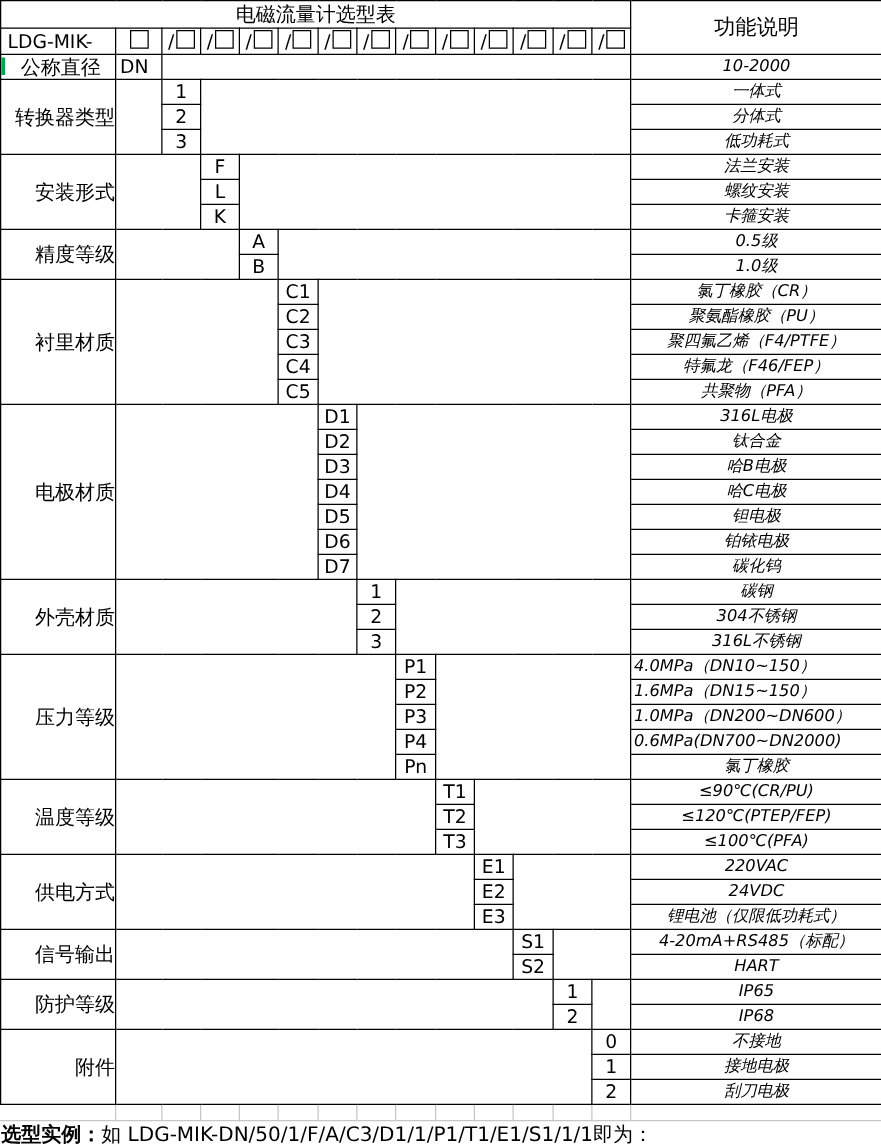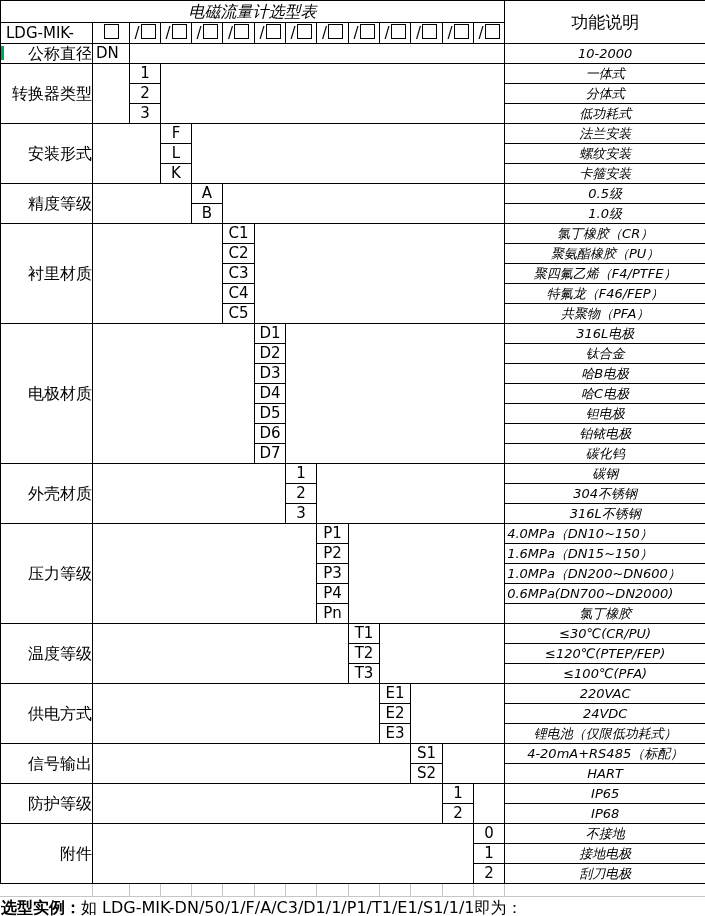--- a/index.html
+++ b/index.html
@@ -3,24 +3,24 @@
 <meta charset="utf-8">
 <style>
   html,body{margin:0;padding:0;background:#fff;color:#000;}
   body{width:705px;font-family:"DejaVu Sans","Liberation Sans",sans-serif;}
   .sheet{position:relative;width:705px;}
   table{border-collapse:collapse;table-layout:fixed;width:705px;}
   td,th{border:1px solid #000;padding:0;margin:0;font-weight:normal;font-size:15px;
         text-align:center;height:19px;line-height:19px;white-space:nowrap;overflow:hidden;}
   tr.title-row td, tr.title-row th{height:21px;line-height:21px;}
   tr.model-row td{height:20px;line-height:20px;margin-top:35px;}
-  .title-cell{font-size:16px;font-style:italic;}
+  .title-cell{font-size:16px;}
   .fn-head{font-size:17px;}
   .cat{font-size:16px;text-align:right;}
-  .cat-first{text-align:right;padding-left:4px;position:relative;}
+  .cat-first{text-align:center;padding-left:4px;position:relative;}
   .code-left{text-align:left;padding-left:3px;}
   .desc{font-size:13px;font-style:italic;}
   .desc.left{text-align:left;padding-left:2px;}
   .prefix-cell{text-align:left;padding-left:5px;font-size:15px;}
   .box{display:inline-block;width:13px;height:13px;border:1px solid #000;
        vertical-align:-1px;}
   .slash{display:inline-block;margin-right:1px;}
   .green-flag{position:absolute;left:0;top:2px;width:3px;height:14px;background:#00a650;}
   
   table.gridstrip td{border:none;border-right:1px solid #c6c6c6;border-bottom:1px solid #c6c6c6;
@@ -212,21 +212,21 @@
         </tr>
         <tr>
           <td>Pn</td>
           <td class="desc">氯丁橡胶</td>
         </tr>
         <tr>
           <td rowspan="3" class="cat">温度等级</td>
           <td colspan="8" rowspan="3"></td>
           <td>T1</td>
           <td colspan="4" rowspan="3"></td>
-          <td class="desc">≤30℃(CR/PU)</td>
+          <td class="desc">≤90℃(CR/PU)</td>
         </tr>
         <tr>
           <td>T2</td>
           <td class="desc">≤120℃(PTEP/FEP)</td>
         </tr>
         <tr>
           <td>T3</td>
           <td class="desc">≤100℃(PFA)</td>
         </tr>
         <tr>

